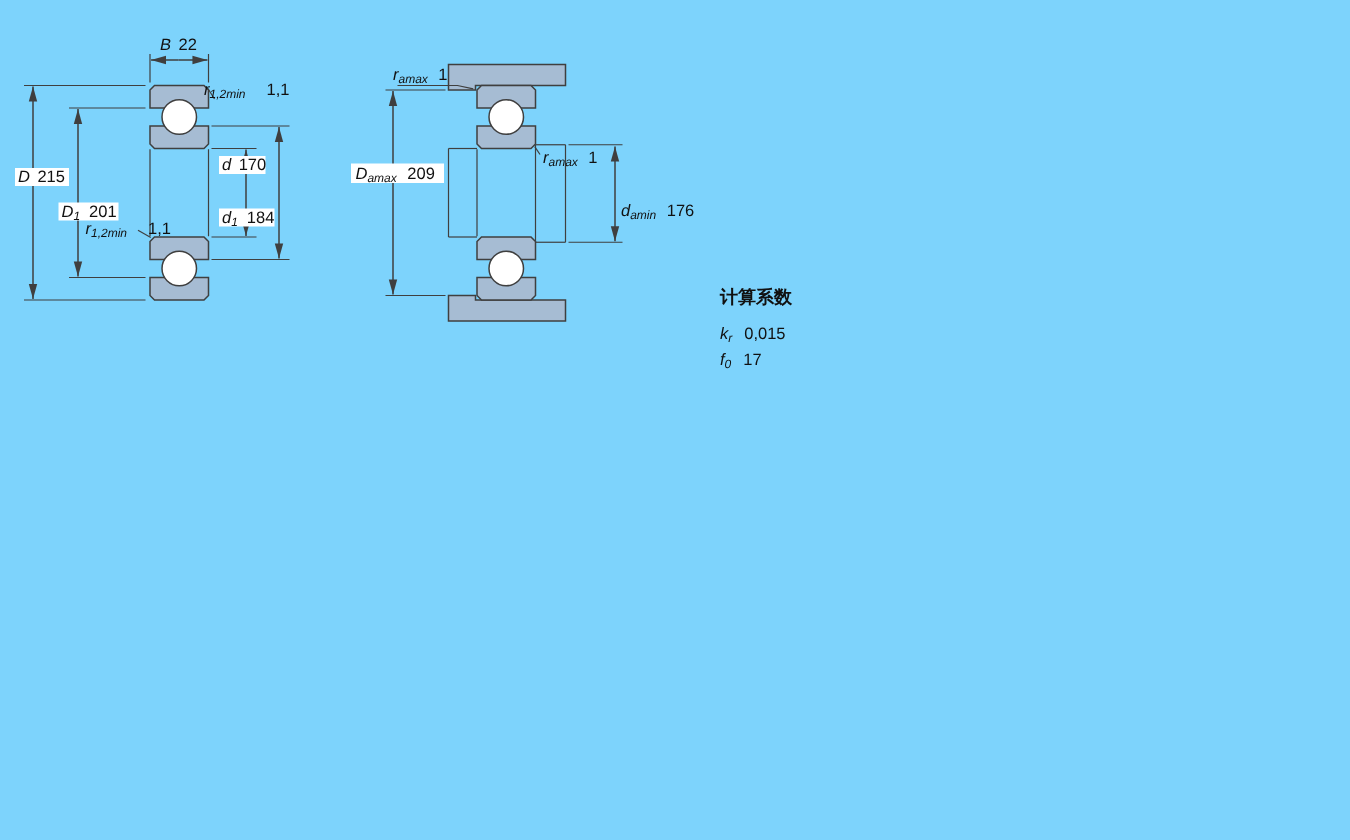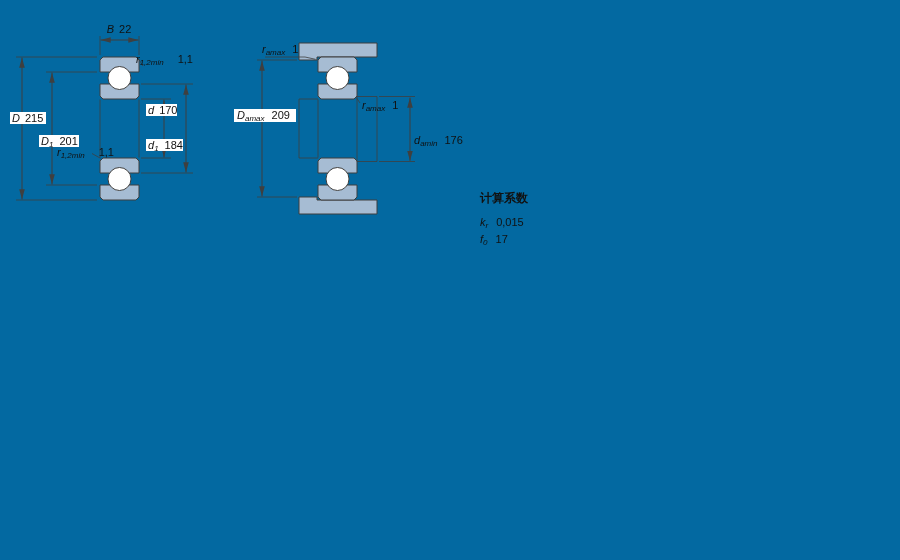--- a/index.html
+++ b/index.html
@@ -1,16 +1,16 @@
 <!DOCTYPE html>
 <html><head>
 <meta charset="utf-8">
 <style>
   html,body{margin:0;padding:0;background:#ffffff;}
-  .canvas{width:900px;height:560px;position:relative;background:#0369a1;overflow:hidden;}
+  .canvas{width:900px;height:560px;position:relative;background:#7dd3fc;overflow:hidden;}
   svg{display:block;}
   .ln{stroke:#3f3f3f;stroke-width:1;fill:none;}
   .thin{stroke:#3f3f3f;stroke-width:0.8;fill:none;}
   .blue{stroke:#3f3f3f;stroke-width:1;}
   .ball{fill:#ffffff;stroke:#3f3f3f;stroke-width:1;}
   .bg{fill:#ffffff;stroke:none;}
   text{font-family:"Liberation Sans",sans-serif;font-size:11px;fill:#111111;}
   .sym{font-style:italic;}
   .sub{font-size:8px;font-style:italic;}
   .cjk{font-weight:bold;font-size:12px;}

